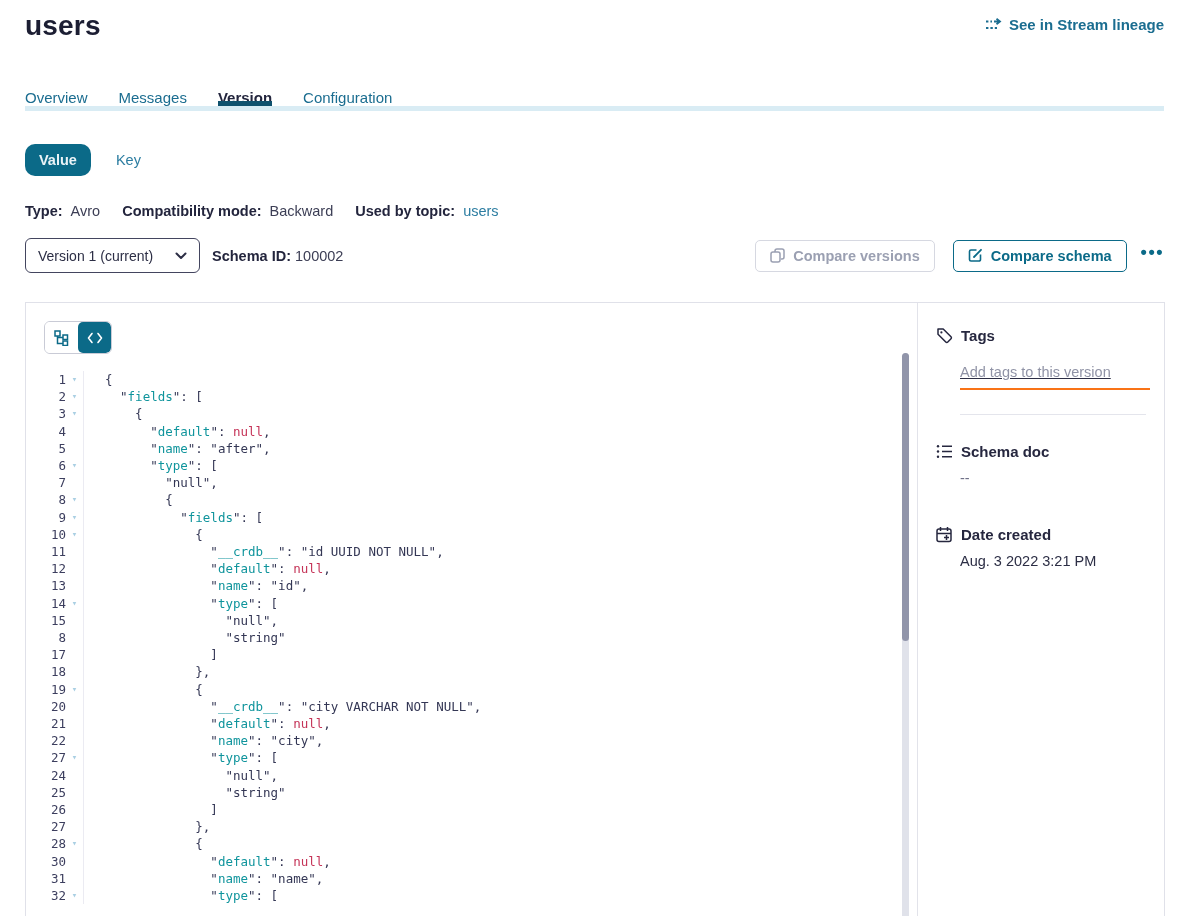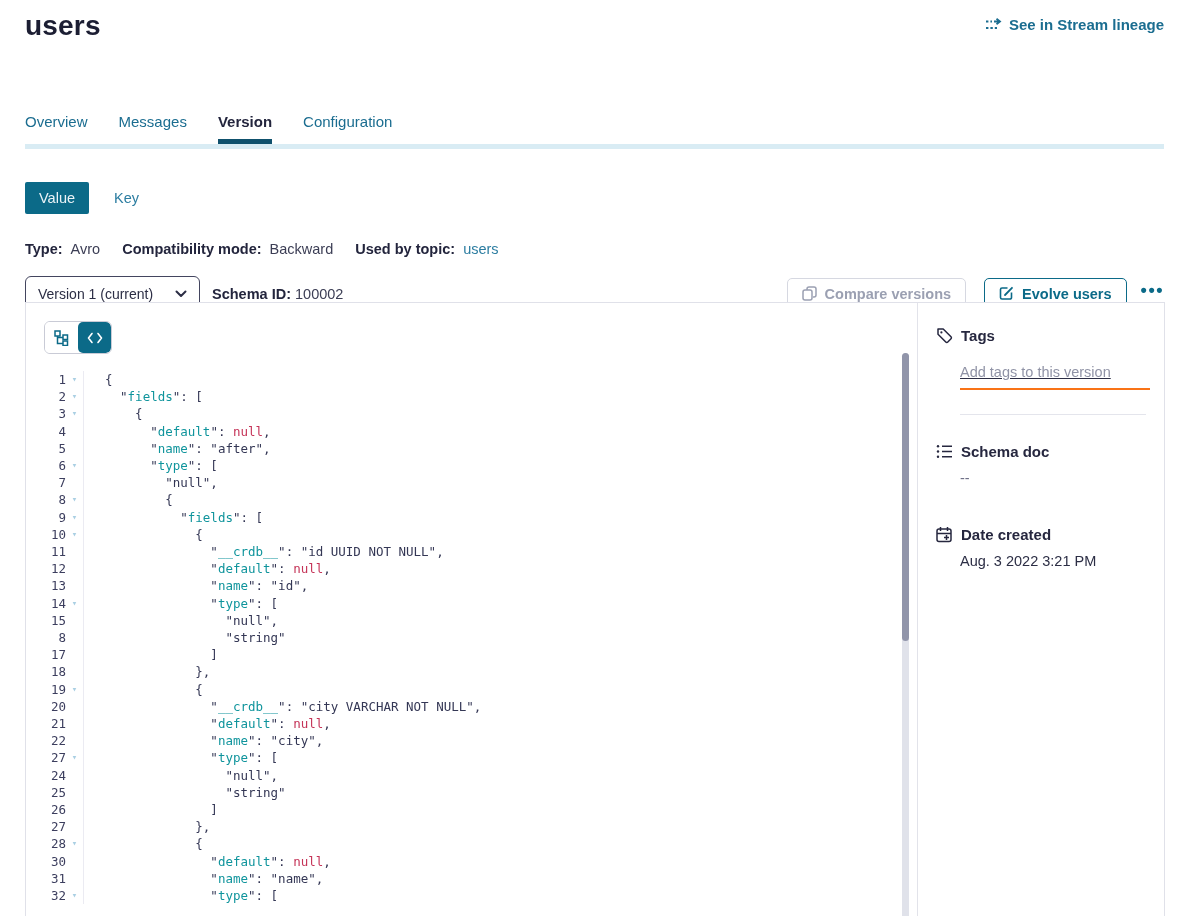--- a/index.html
+++ b/index.html
@@ -9,30 +9,30 @@
 
   
   .header { position:relative; padding:10px 25px 0 25px; }
   .header h1 { font-size:28px; font-weight:700; letter-spacing:.2px; color:#1c1e33; }
   .lineage { position:absolute; right:25px; top:16px; display:flex; align-items:center; gap:7px;
     color:#1b6d90; font-size:15px; font-weight:600; cursor:pointer; text-decoration:none; }
 
   
   .tabwrap { margin:47px 25px 0 25px; }
   .tabs { display:flex; gap:31px; }
-  .tab { font-size:15px; color:#1b6d90; padding-bottom:14px; position:relative; cursor:pointer;margin-top:24px; }
+  .tab { font-size:15px; color:#1b6d90; position:relative; cursor:pointer; }
   .tab.active { color:#23253d; font-weight:600; cursor:default; }
   .tab.active::after { content:""; position:absolute; left:0; right:0; bottom:0; height:5px;
     background:#0f516d; z-index:2; }
   .tabrail { height:5px; background:#d9ecf4; }
 
   
   .vk-row { margin:33px 25px 0 25px; display:flex; align-items:center; gap:25px; }
-  .vk-btn { min-width:56px; height:32px; border-radius:2px; border:none; font-size:14.5px;
-    display:inline-flex; align-items:center; justify-content:center; padding:0 14px; cursor:pointer; }
+  .vk-btn { min-width:56px; height:32px; border-radius:10px; border:none; font-size:14.5px;
+    display:inline-flex; align-items:center; justify-content:center; padding:0 14px; cursor:pointer;font-weight:bold; }
   .vk-btn.sel { background:#0b6a88; color:#eaf3f7; }
   .vk-link { color:#2c7da1; font-size:14.5px; cursor:pointer; }
 
   
   .meta { margin:27px 25px 0 25px; font-size:14.5px; display:flex; gap:8px; align-items:baseline; }
   .meta b { font-weight:700; color:#23253d; }
   .meta .v { color:#3c3e55; margin-right:14px; }
   .meta .link { color:#2c7da1; cursor:pointer; }
 
   
@@ -148,21 +148,21 @@
         <rect x="1" y="4" width="9" height="10" rx="2" fill="none" stroke="#9ba0b2" stroke-width="1.5"></rect>
         <path d="M5 4 V3 a2 2 0 0 1 2 -2 h5 a2 2 0 0 1 2 2 v6 a2 2 0 0 1 -2 2 h-1" fill="none" stroke="#9ba0b2" stroke-width="1.5"></path>
       </svg>
       <span>Compare versions</span>
     </button>
     <button class="btn outline">
       <svg width="15" height="15" viewBox="0 0 15 15">
         <path d="M8.5 2 H3 a1.5 1.5 0 0 0 -1.5 1.5 v8 a1.5 1.5 0 0 0 1.5 1.5 h8 a1.5 1.5 0 0 0 1.5 -1.5 V6.5" fill="none" stroke="#0b6a88" stroke-width="1.6"></path>
         <path d="M6 9 L13 1.8" stroke="#0b6a88" stroke-width="1.8" stroke-linecap="round"></path>
       </svg>
-      <span>Evolve users</span>
+      <span>Compare schema</span>
     </button>
     <div class="more">•••</div>
   </div>
 
   <div class="panel">
 
     <div class="editor">
       <div class="viewtoggle">
         <div class="vt-btn">
           <svg width="16" height="16" viewBox="0 0 16 16">

